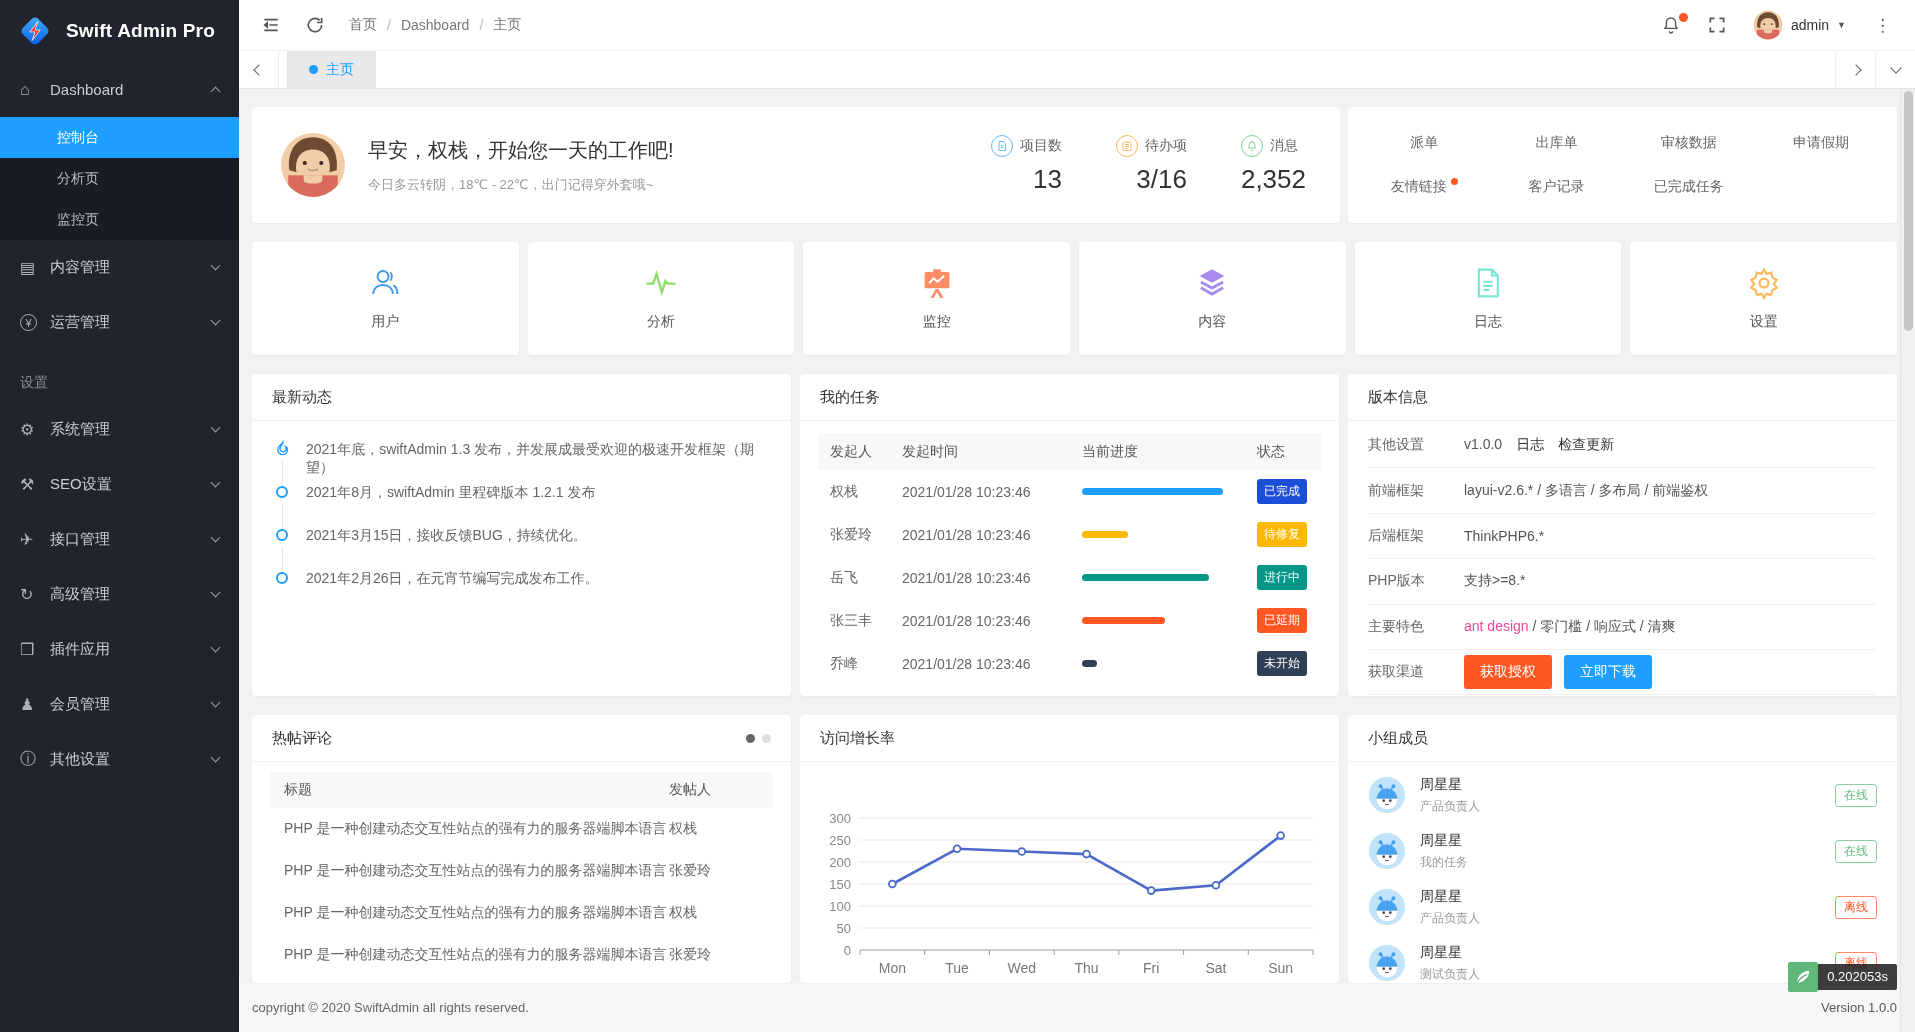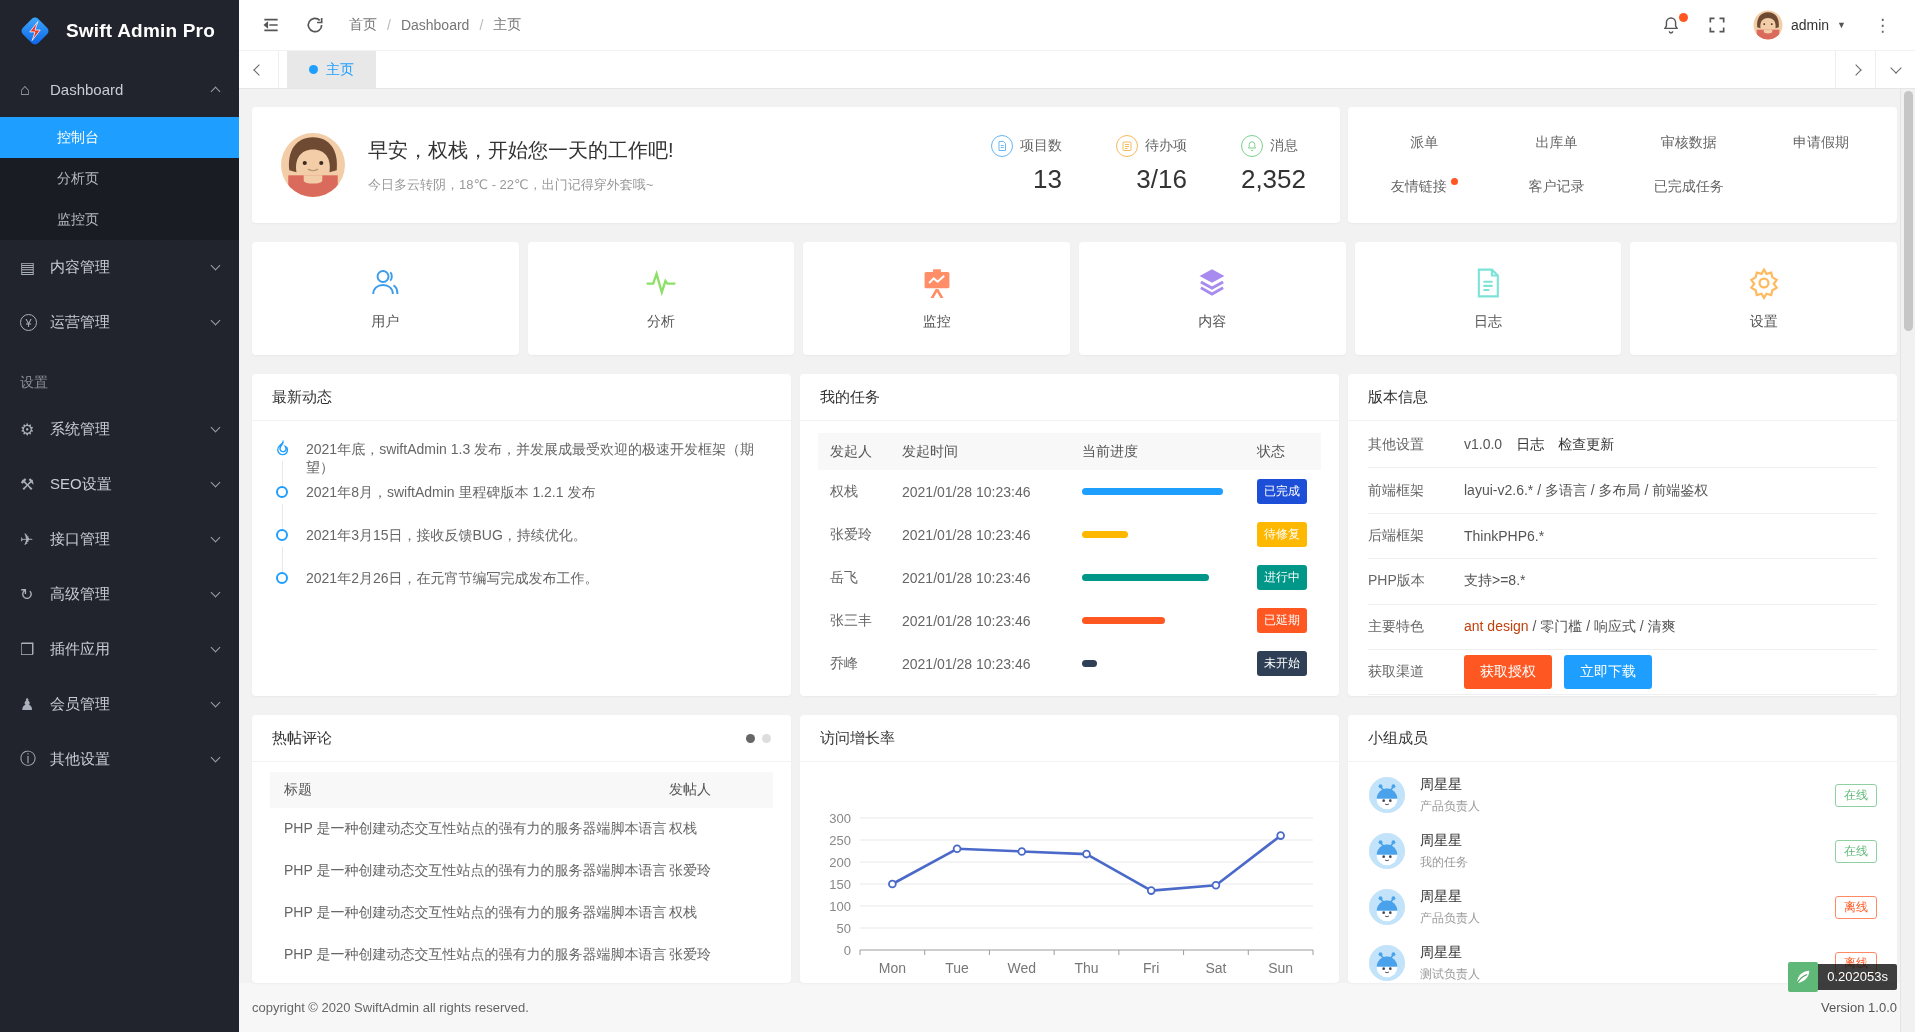--- a/index.html
+++ b/index.html
@@ -96,21 +96,21 @@
 .tc3{flex:1;padding-right:22px}.tc4{width:52px}
 .prog{height:7px;background:#eee;border-radius:4px;overflow:hidden;width:100%}
 .prog>i{display:block;height:7px;border-radius:4px}
 .badge{display:inline-block;width:50px;text-align:center;padding:4px 0;border-radius:3px;color:#fff;font-size:12px}
 
 .ver-body{padding:2px 20px 0}
 .v-row{display:flex;align-items:center;height:45.4px;border-bottom:1px solid #f0f0f0;font-size:14px}
 .v-label{width:96px;color:#666}
 .v-val{color:#555}
 .v-link{color:#333;margin-left:14px;cursor:pointer}
-.v-red{color:#c2410c}
+.v-red{color:#ec4899}
 .v-btn{display:inline-block;padding:8px 16px;border-radius:3px;color:#fff;font-size:14px;margin-right:12px;cursor:pointer;border:none}
 
 .posts-card,.chart-card,.members-card{height:268px}
 .posts-body{padding:10px 18px 0}
 .p-head{display:flex;align-items:center;background:#f8f8f8;height:36px;font-size:14px;color:#555;padding:0 14px}
 .p-row{display:flex;align-items:center;height:42px;font-size:14px;color:#666;padding:0 14px}
 .pc1{flex:1}.pc2{width:90px}
 
 .chart-body{padding:0 0 0 2px}
 

